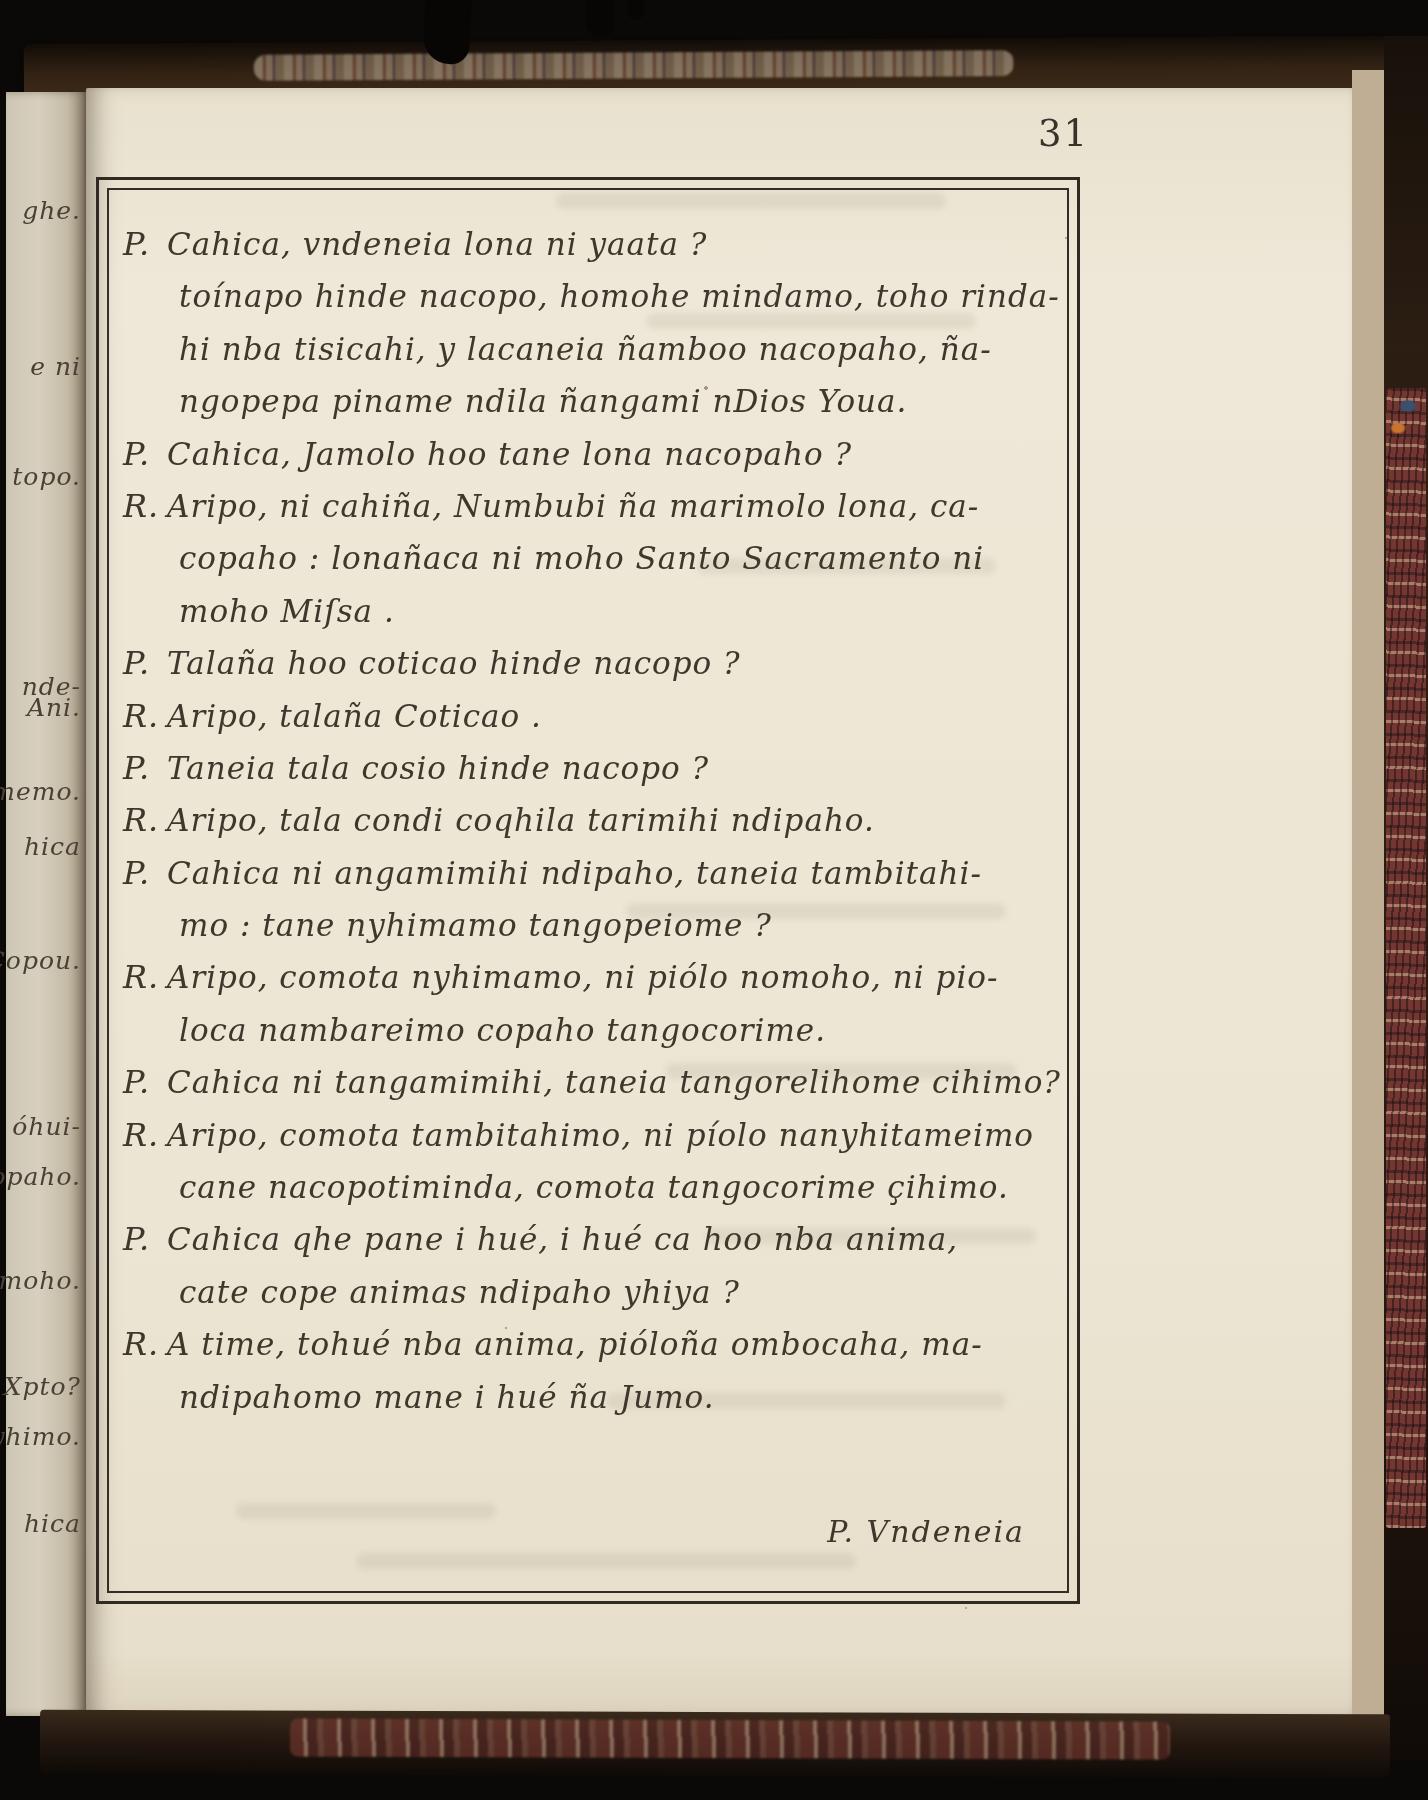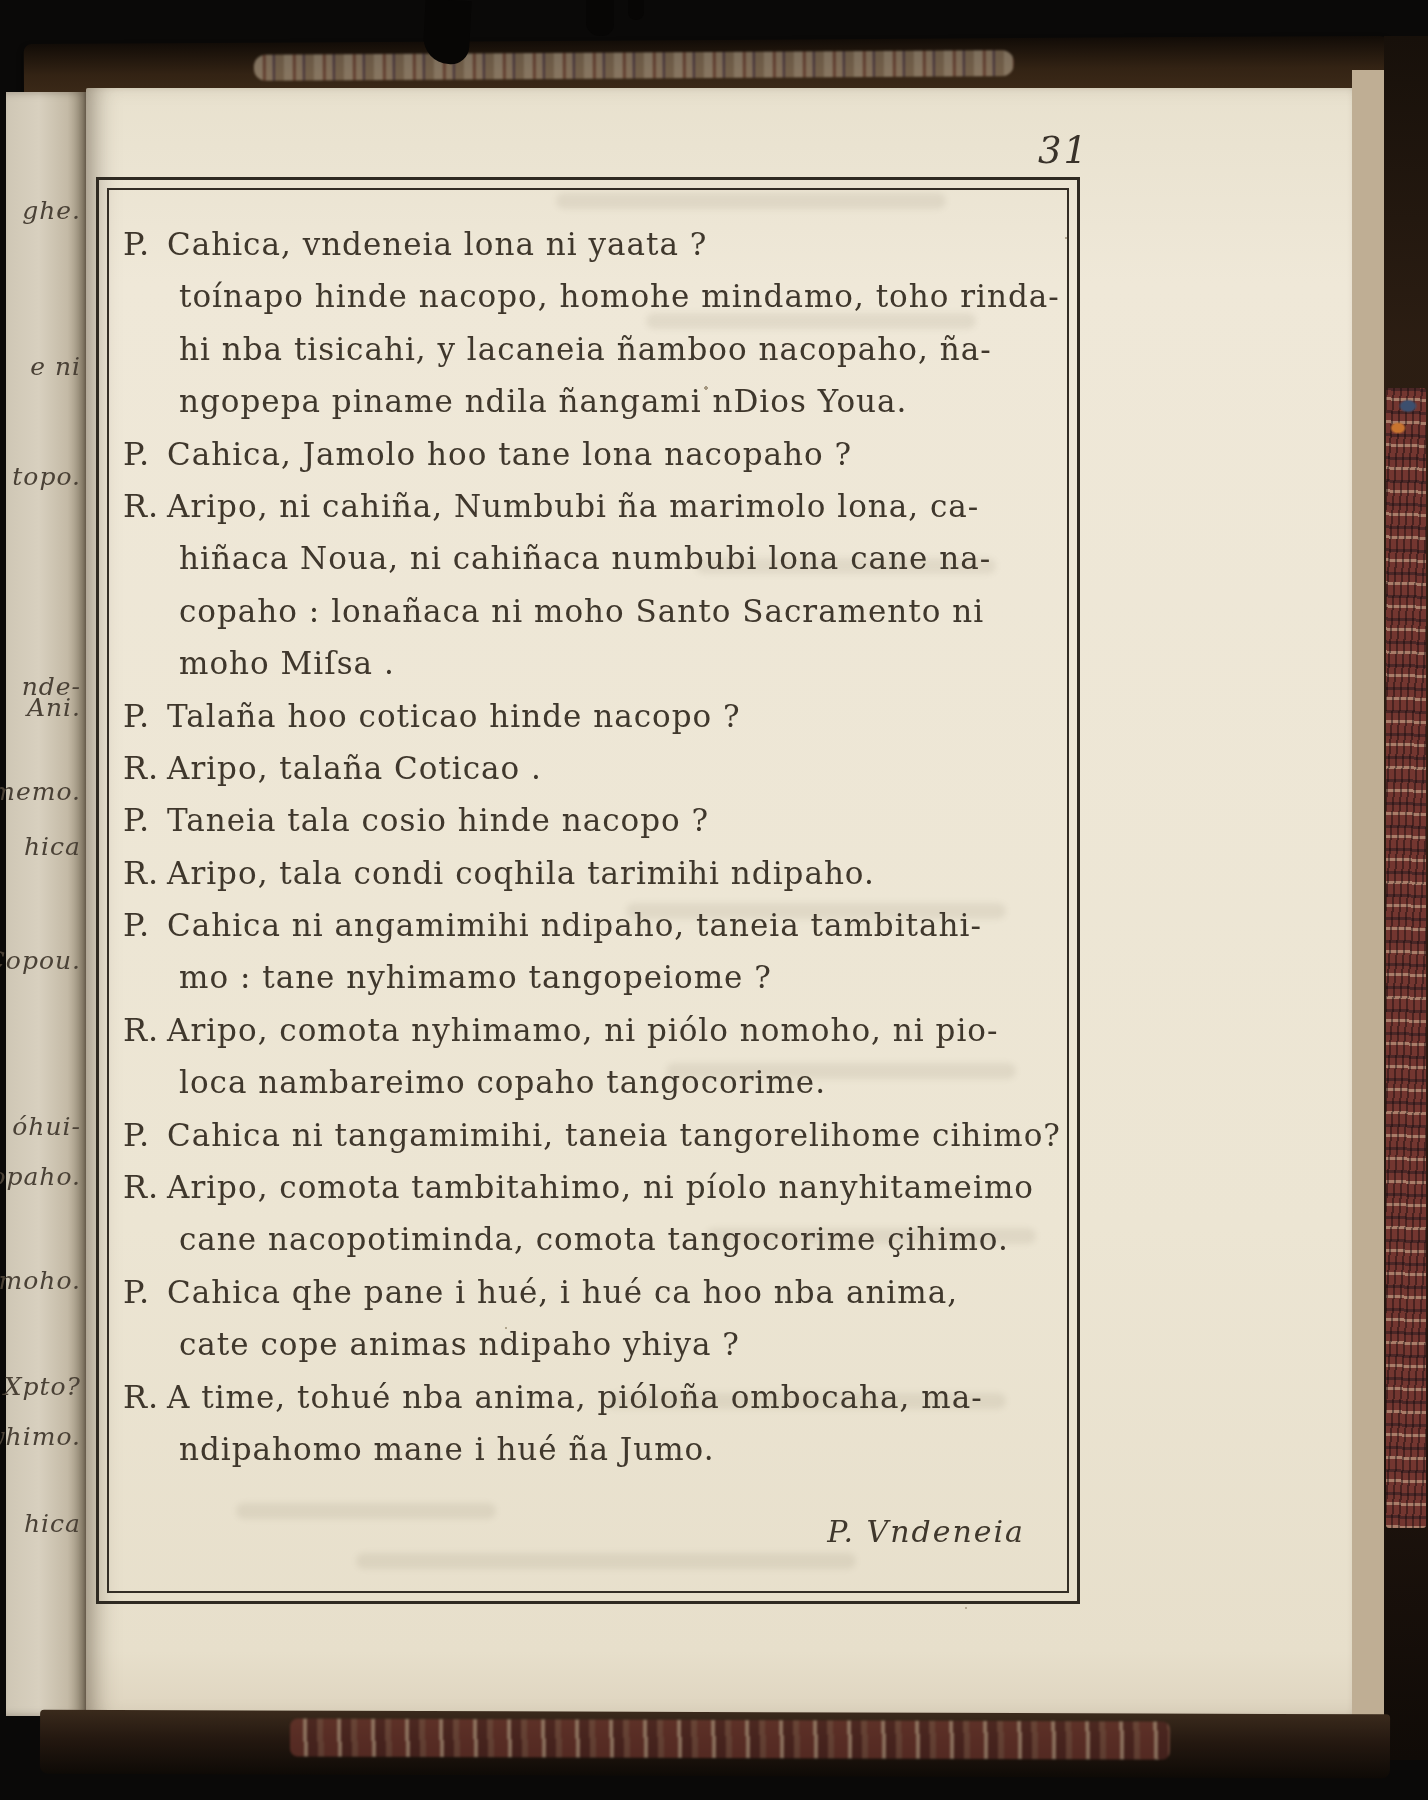--- a/index.html
+++ b/index.html
@@ -30,32 +30,32 @@
   .page{position:absolute;left:86px;top:88px;width:1270px;height:1628px;
     background:
       radial-gradient(3px 3px at 620px 300px, rgba(90,70,40,.5) 0 60%, transparent 70%),
       radial-gradient(2px 2px at 980px 150px, rgba(90,70,40,.4) 0 60%, transparent 70%),
       radial-gradient(2px 2px at 420px 1240px, rgba(90,70,40,.4) 0 60%, transparent 70%),
       radial-gradient(2px 2px at 880px 1520px, rgba(90,70,40,.35) 0 60%, transparent 70%),
       linear-gradient(180deg,#e8e1ce 0%,#efe8d8 12%,#ece5d3 70%,#e7dfcb 96%,#ded4bf 100%);
     box-shadow:inset 20px 0 26px -14px rgba(60,45,30,.5), inset -4px 0 8px -4px rgba(80,60,40,.25);
     border-radius:2px 3px 3px 2px;}
 
-  .page-number{position:absolute;left:952px;top:41px;font-style:italic;font-size:37px;
+  .page-number{position:absolute;left:952px;top:24px;font-size:37px;
     color:#39322a;letter-spacing:2px;}
 
   
   .frame-outer{position:absolute;left:10px;top:89px;width:984px;height:1427px;
     border:3px solid #2f2a22;box-sizing:border-box;}
   .frame-inner{position:absolute;left:8px;top:8px;right:8px;bottom:8px;
     border:2px solid #332d25;box-sizing:border-box;}
 
   
   .text-area{position:absolute;left:14px;top:28px;right:6px;}
-  .line{height:52.4px;line-height:52.4px;white-space:nowrap;
+  .line{height:52.4px;line-height:52.4px;white-space:nowrap;font-style:italic;
     font-size:31px;color:#3f372c;letter-spacing:1px;}
   .line .prefix{display:inline-block;width:44px;font-size:32px;}
   .line.cont{padding-left:56px;}
   .signature{position:absolute;right:42px;bottom:42px;font-style:italic;
     font-size:30px;color:#3f372c;letter-spacing:2px;}
 
   
   .ghost{position:absolute;height:16px;border-radius:8px;filter:blur(3px);
     background:#6b6148;}
 
@@ -135,21 +135,20 @@
 
     <div class="frame-outer">
       <div class="frame-inner">
         <div class="text-area" id="text-area">
             <div class="line"><span class="prefix">P.</span><span>Cahica, vndeneia lona ni yaata ?</span></div>
             <div class="line cont"><span>toínapo hinde nacopo, homohe mindamo, toho rinda-</span></div>
             <div class="line cont"><span>hi nba tisicahi, y lacaneia ñamboo nacopaho, ña-</span></div>
             <div class="line cont"><span>ngopepa piname ndila ñangami nDios Youa.</span></div>
             <div class="line"><span class="prefix">P.</span><span>Cahica, Jamolo hoo tane lona nacopaho ?</span></div>
             <div class="line"><span class="prefix">R.</span><span>Aripo, ni cahiña, Numbubi ña marimolo lona, ca-</span></div>
-            <div class="line cont"><span>hiñaca Noua, ni cahiñaca numbubi lona cane na-</span></div>
             <div class="line cont"><span>copaho :  lonañaca ni moho Santo Sacramento ni</span></div>
             <div class="line cont"><span>moho Miſsa .</span></div>
             <div class="line"><span class="prefix">P.</span><span>Talaña hoo coticao hinde nacopo ?</span></div>
             <div class="line"><span class="prefix">R.</span><span>Aripo, talaña Coticao .</span></div>
             <div class="line"><span class="prefix">P.</span><span>Taneia tala cosio hinde nacopo ?</span></div>
             <div class="line"><span class="prefix">R.</span><span>Aripo, tala condi coqhila tarimihi ndipaho.</span></div>
             <div class="line"><span class="prefix">P.</span><span>Cahica ni angamimihi ndipaho, taneia tambitahi-</span></div>
             <div class="line cont"><span>mo : tane nyhimamo tangopeiome ?</span></div>
             <div class="line"><span class="prefix">R.</span><span>Aripo, comota nyhimamo, ni piólo nomoho, ni pio-</span></div>
             <div class="line cont"><span>loca nambareimo copaho tangocorime.</span></div>

